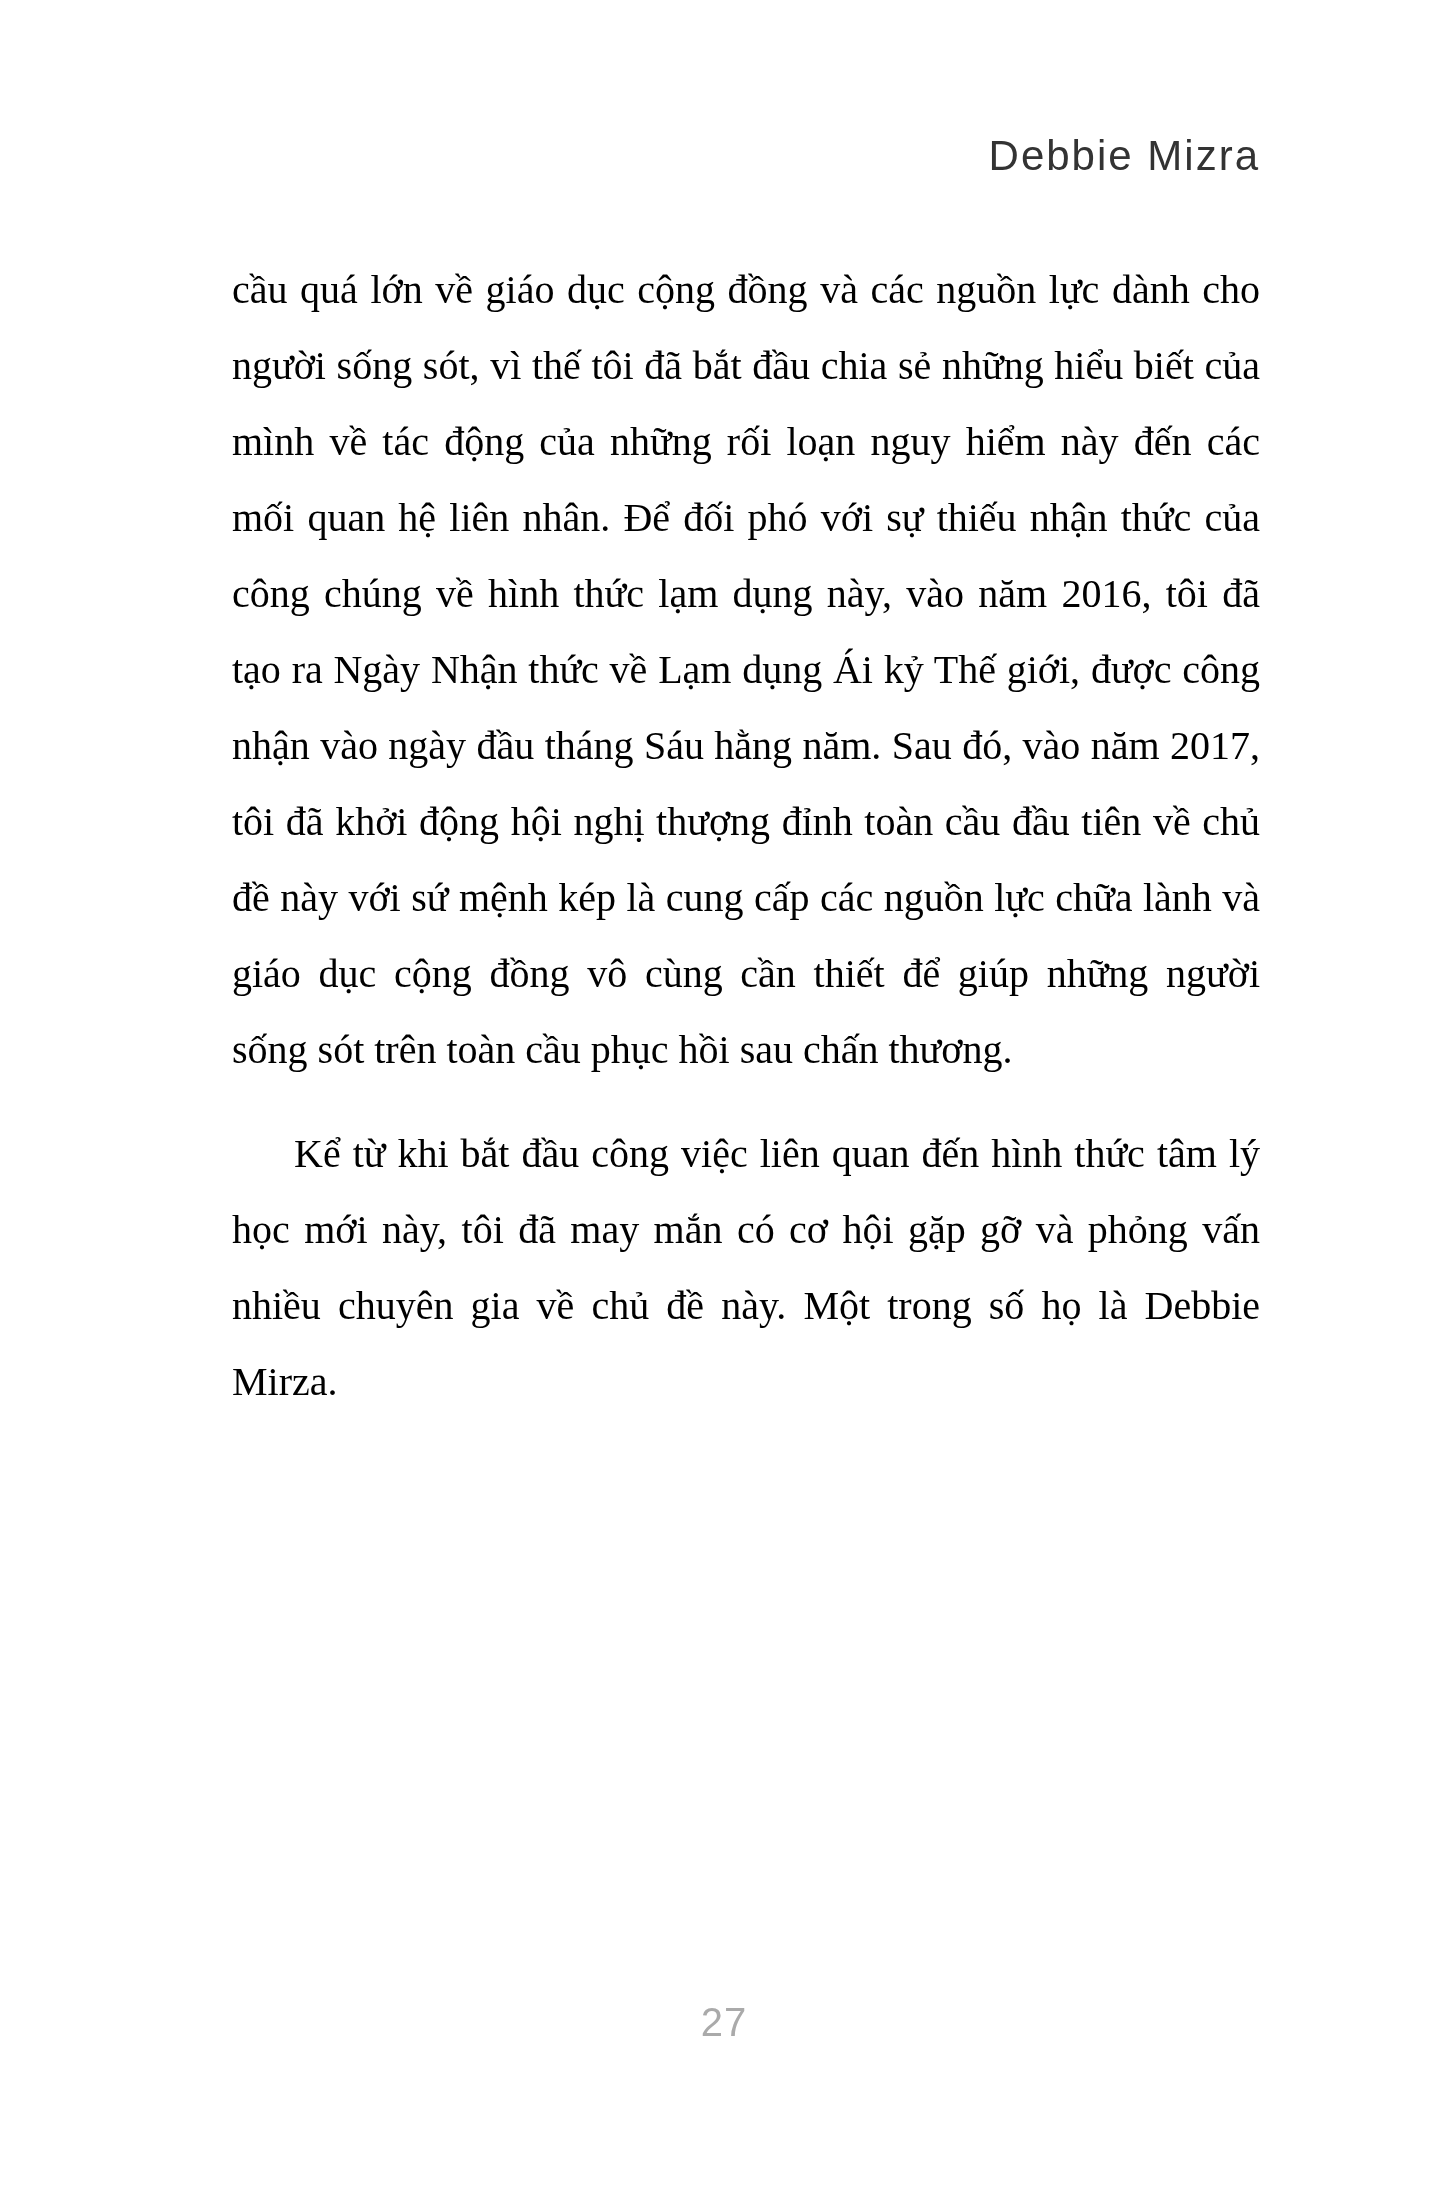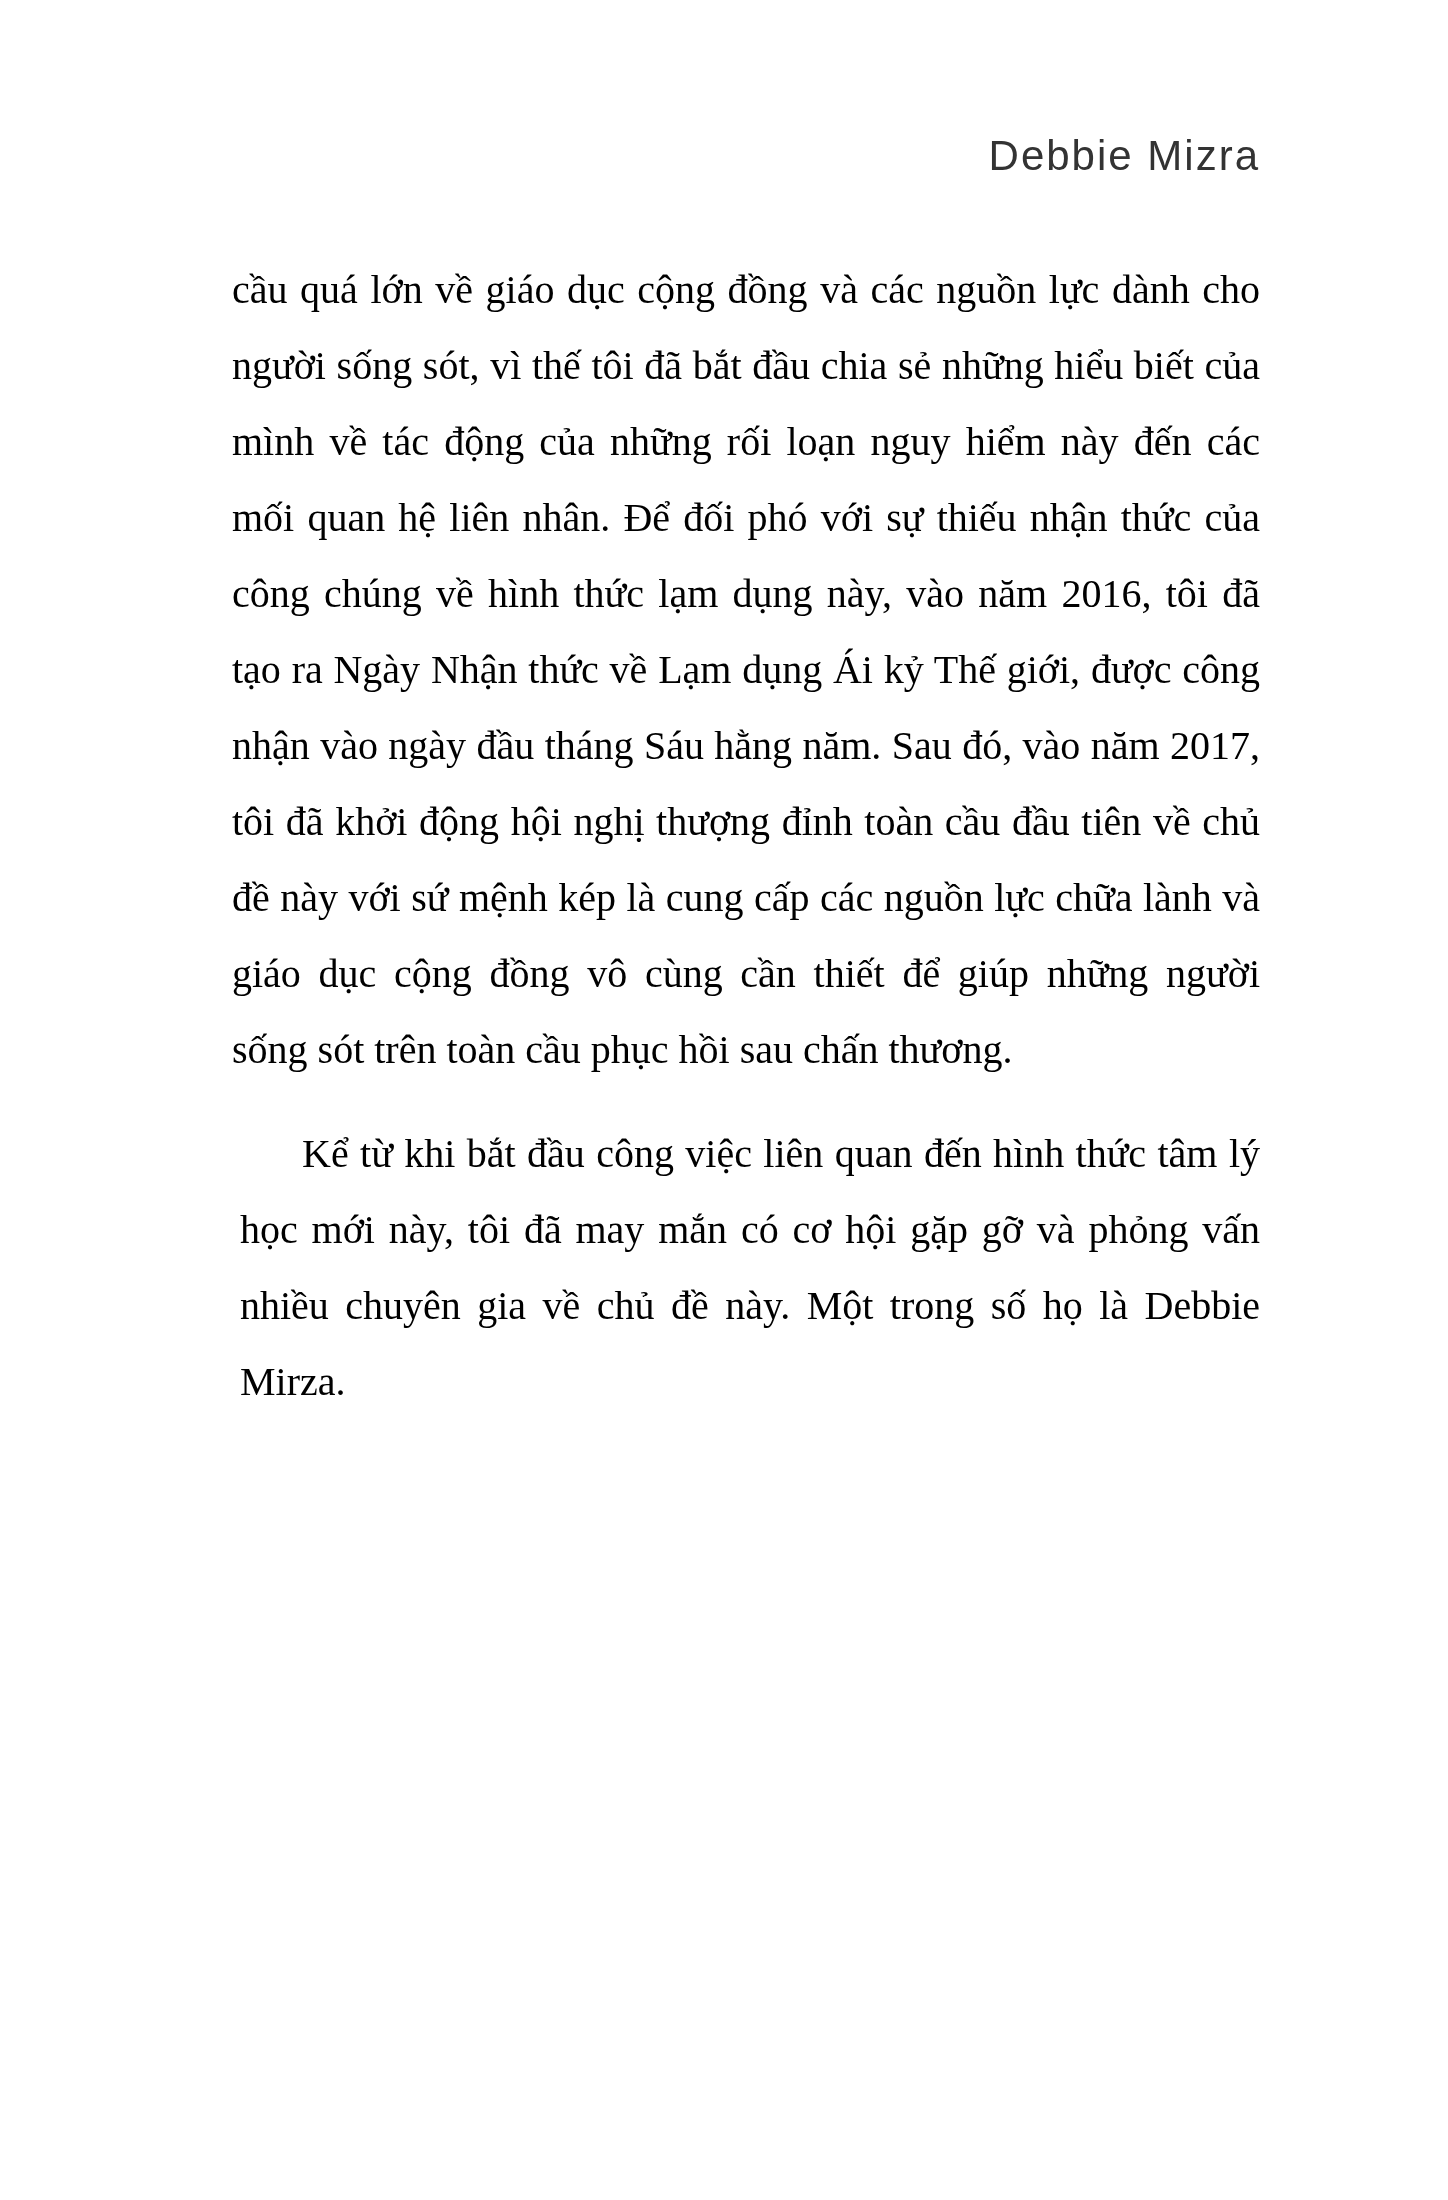--- a/index.html
+++ b/index.html
@@ -40,21 +40,20 @@
     font-size: 40px;
     line-height: 76px;
     text-align: justify;
     color: #000000;
   }
   .content p {
     margin: 0 0 28px 0;
   }
   .content p.indent {
     text-indent: 62px;
-    margin-left: 8px;
   }
   .page-number {
     position: absolute;
     top: 2000px;
     left: 0;
     width: 100%;
     text-align: center;
     font-family: "Liberation Sans", sans-serif;
     font-weight: 300;
     font-size: 40px;
@@ -67,14 +66,15 @@
 
 <div class="book-page">
 
   <div class="running-header">Debbie Mizra</div>
 
   <div class="content">
     <p>cầu quá lớn về giáo dục cộng đồng và các nguồn lực dành cho người sống sót, vì thế tôi đã bắt đầu chia sẻ những hiểu biết của mình về tác động của những rối loạn nguy hiểm này đến các mối quan hệ liên nhân. Để đối phó với sự thiếu nhận thức của công chúng về hình thức lạm dụng này, vào năm 2016, tôi đã tạo ra Ngày Nhận thức về Lạm dụng Ái kỷ Thế giới, được công nhận vào ngày đầu tháng Sáu hằng năm. Sau đó, vào năm 2017, tôi đã khởi động hội nghị thượng đỉnh toàn cầu đầu tiên về chủ đề này với sứ mệnh kép là cung cấp các nguồn lực chữa lành và giáo dục cộng đồng vô cùng cần thiết để giúp những người sống sót trên toàn cầu phục hồi sau chấn thương.</p>
     <p class="indent">Kể từ khi bắt đầu công việc liên quan đến hình thức tâm lý học mới này, tôi đã may mắn có cơ hội gặp gỡ và phỏng vấn nhiều chuyên gia về chủ đề này. Một trong số họ là Debbie Mirza.</p>
   </div>
 
+  <div class="page-number">27</div>
 
 </div>
 
 </body></html>

